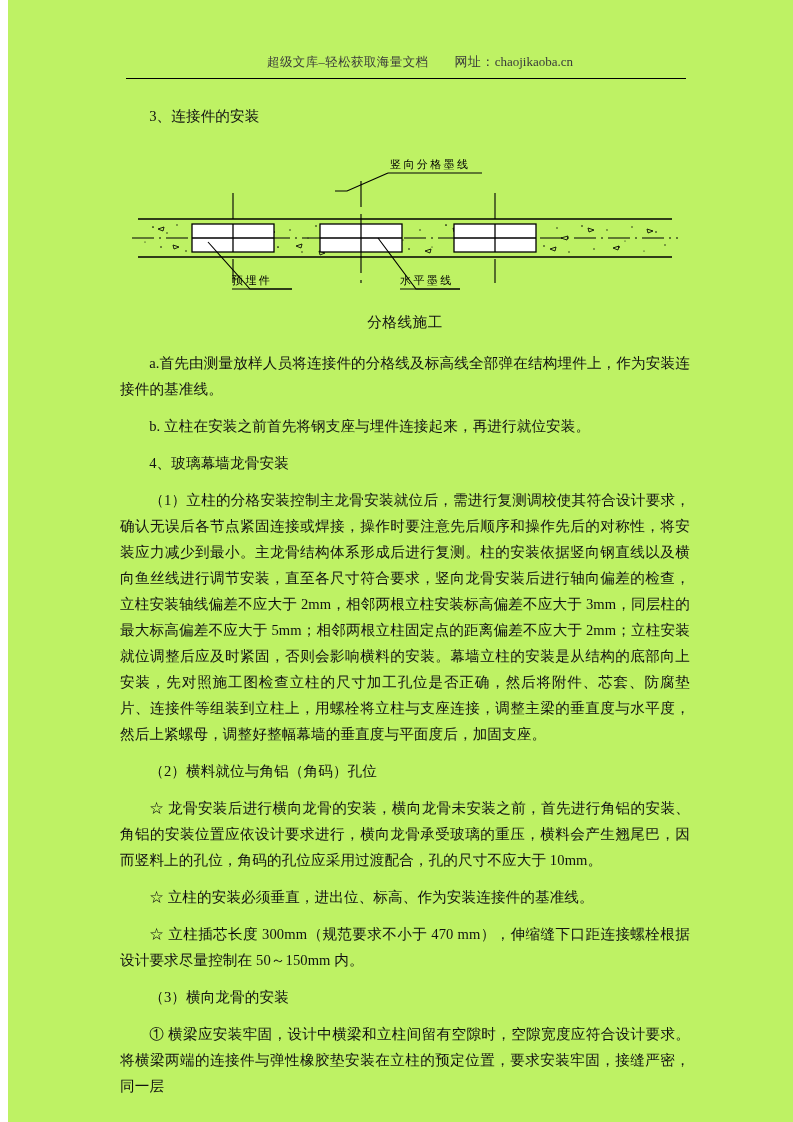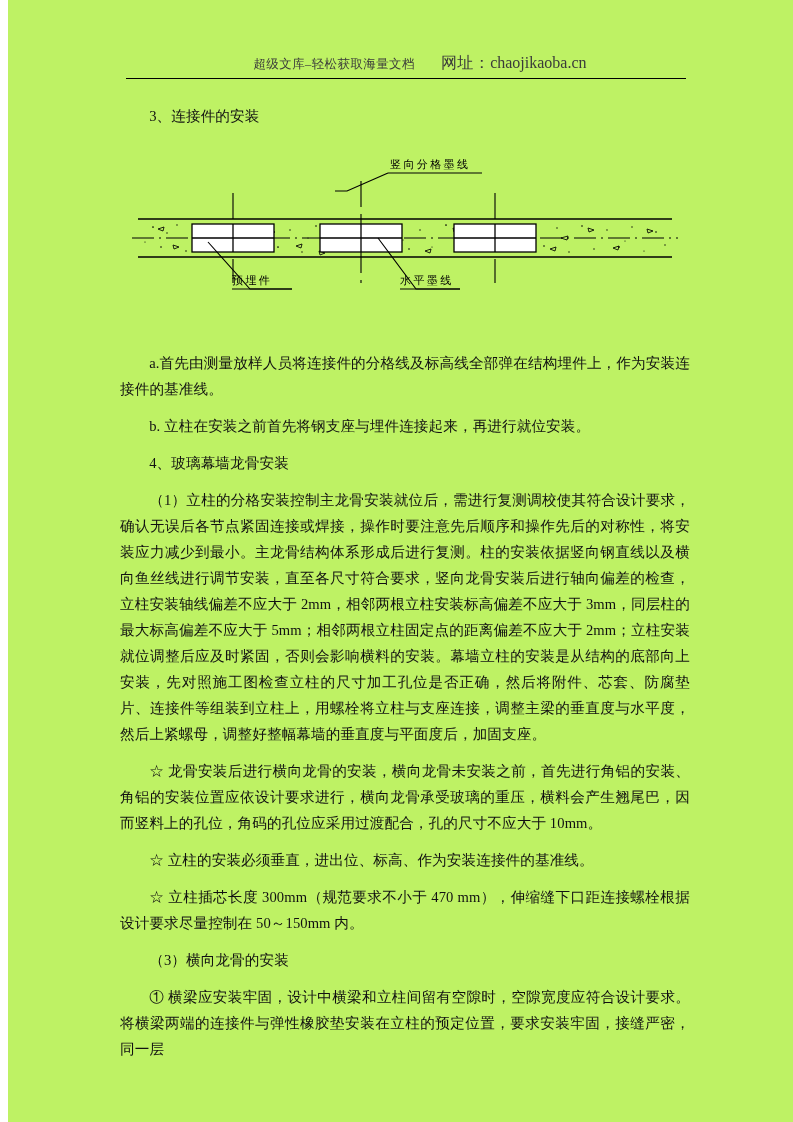--- a/index.html
+++ b/index.html
@@ -37,21 +37,21 @@
     font-size: 12.5px;
     letter-spacing: 0.4px;
     color: #3a3a3a;
     white-space: nowrap;
     padding-left: 30px;
   }
   .header-site {
     font-family: "Liberation Serif", "DejaVu Serif", serif;
   }
   .header-url-wrap {
-    font-size: 16px;
+    font-size: 13px;
     color: #3a3a3a;
   }
   .header-url {
     font-family: "Liberation Serif", "DejaVu Serif", serif;
     letter-spacing: 0px;
   }
   .header-rule {
     position: absolute;
     left: 118px;
     top: 78px;
@@ -226,26 +226,28 @@
         </g>
 
         <polyline points="88,99 130,146 172,146" fill="none" stroke="#000" stroke-width="1.1"></polyline>
         <text class="fig-label" x="112" y="141">预埋件</text>
         <line x1="112" y1="146" x2="172" y2="146" stroke="#000" stroke-width="1.1"></line>
 
         <polyline points="258,95 296,146 340,146" fill="none" stroke="#000" stroke-width="1.1"></polyline>
         <text class="fig-label" x="280" y="141">水平墨线</text>
         <line x1="280" y1="146" x2="340" y2="146" stroke="#000" stroke-width="1.1"></line>
       </svg>
+      <div class="figure-caption">分格线施工</div>
     </div>
 
     <p class="para indent2 gap">a.首先由测量放样人员将连接件的分格线及标高线全部弹在结构埋件上，作为安装连接件的基准线。</p>
     <p class="para indent2 gap">b. 立柱在安装之前首先将钢支座与埋件连接起来，再进行就位安装。</p>
     <p class="para indent2 gap">4、玻璃幕墙龙骨安装</p>
     <p class="para indent2 gap">（1）立柱的分格安装控制主龙骨安装就位后，需进行复测调校使其符合设计要求，确认无误后各节点紧固连接或焊接，操作时要注意先后顺序和操作先后的对称性，将安装应力减少到最小。主龙骨结构体系形成后进行复测。柱的安装依据竖向钢直线以及横向鱼丝线进行调节安装，直至各尺寸符合要求，竖向龙骨安装后进行轴向偏差的检查，立柱安装轴线偏差不应大于 2mm，相邻两根立柱安装标高偏差不应大于 3mm，同层柱的最大标高偏差不应大于 5mm；相邻两根立柱固定点的距离偏差不应大于 2mm；立柱安装就位调整后应及时紧固，否则会影响横料的安装。幕墙立柱的安装是从结构的底部向上安装，先对照施工图检查立柱的尺寸加工孔位是否正确，然后将附件、芯套、防腐垫片、连接件等组装到立柱上，用螺栓将立柱与支座连接，调整主梁的垂直度与水平度，然后上紧螺母，调整好整幅幕墙的垂直度与平面度后，加固支座。</p>
+    <p class="para indent2 gap">（2）横料就位与角铝（角码）孔位</p>
     <p class="para indent2 gap">☆ 龙骨安装后进行横向龙骨的安装，横向龙骨未安装之前，首先进行角铝的安装、角铝的安装位置应依设计要求进行，横向龙骨承受玻璃的重压，横料会产生翘尾巴，因而竖料上的孔位，角码的孔位应采用过渡配合，孔的尺寸不应大于 10mm。</p>
     <p class="para indent2 gap">☆ 立柱的安装必须垂直，进出位、标高、作为安装连接件的基准线。</p>
     <p class="para indent2 gap">☆ 立柱插芯长度 300mm（规范要求不小于 470 mm），伸缩缝下口距连接螺栓根据设计要求尽量控制在 50～150mm 内。</p>
     <p class="para indent2 gap">（3）横向龙骨的安装</p>
     <p class="para indent2 gap">① 横梁应安装牢固，设计中横梁和立柱间留有空隙时，空隙宽度应符合设计要求。将横梁两端的连接件与弹性橡胶垫安装在立柱的预定位置，要求安装牢固，接缝严密，同一层</p>
 
   </div>
 </div>
 
 </body></html>

